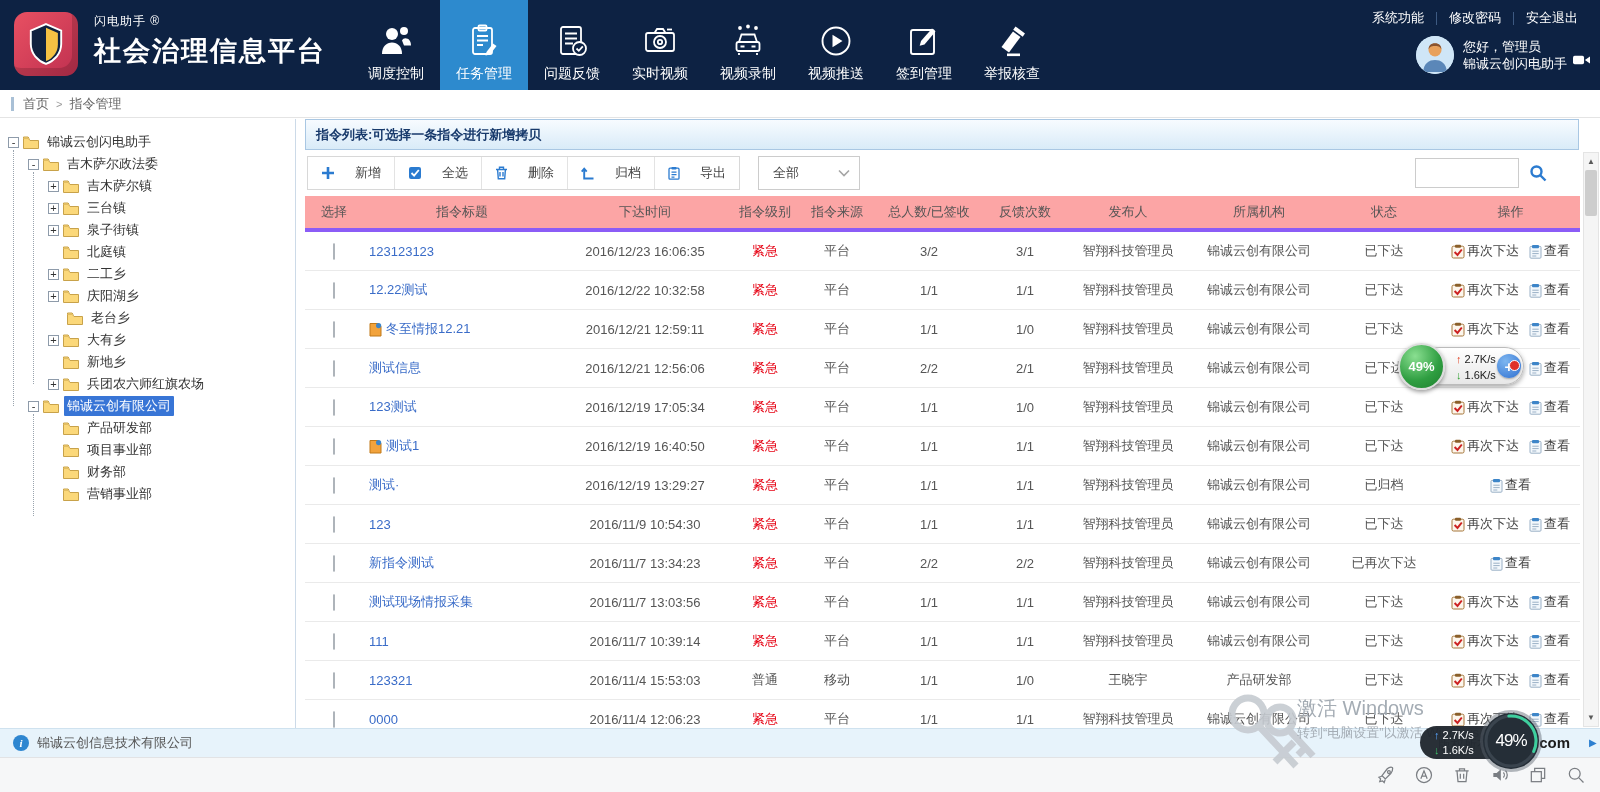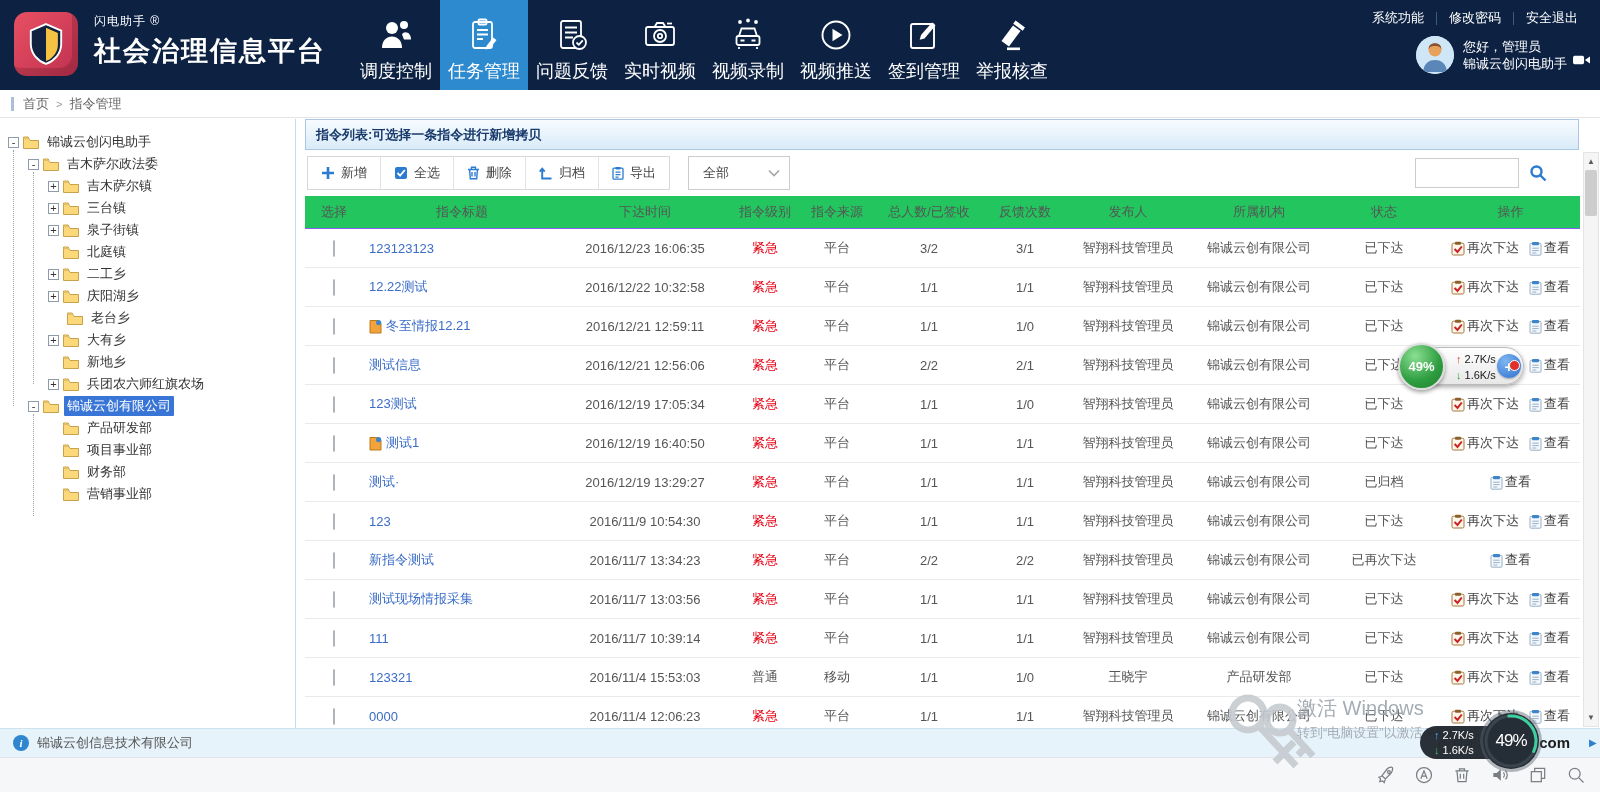--- a/index.html
+++ b/index.html
@@ -11,21 +11,21 @@
             background:linear-gradient(135deg,#e85062,#bf3050);display:flex;align-items:center;justify-content:center;
             box-shadow:inset -6px -8px 0 rgba(0,0,0,.15)}
   .brand{position:absolute;left:94px;top:13px;color:#fff}
   .brand-sm{font-size:12px;margin-bottom:3px;letter-spacing:1px}
   .brand-lg{font-size:27px;font-weight:bold;letter-spacing:2px}
   .nav{position:absolute;left:352px;top:0;height:90px;display:flex}
   .nav-item{width:88px;height:90px;display:flex;flex-direction:column;align-items:center;justify-content:flex-end;
             padding-bottom:7px;color:#fff;cursor:pointer;box-sizing:border-box}
   .nav-item.active{background:#2d8ace}
   .nav-ic{height:42px;display:flex;align-items:center;justify-content:center;margin-bottom:3px}
-  .nav-lb{font-size:18px;white-space:nowrap}
+  .nav-lb{font-size:14px;white-space:nowrap}
   .hdr-right{position:absolute;right:10px;top:9px;color:#fff}
   .top-links{display:flex;align-items:center;font-size:13px}
   .tl{padding:0 12px;cursor:pointer;white-space:nowrap}
   .tl-sep{width:1px;height:13px;background:#3d5a82}
   .user-row{display:flex;align-items:center;justify-content:flex-end;margin-top:9px}
   .avatar{width:38px;height:38px;border-radius:50%;overflow:hidden;margin-right:9px;flex:none;background:#cfe6f7}
   .greet{font-size:13px;line-height:17px;text-align:left}
   .cam-ic{margin:12px 0 0 6px}
   
   .crumb{position:absolute;left:0;top:90px;width:1600px;height:28px;background:#fff;border-bottom:1px solid #e4e4e4;
@@ -46,32 +46,32 @@
        display:flex;align-items:center;justify-content:center;font-size:11px;line-height:8px;color:#333;cursor:pointer}
   .exp-space{width:15px;flex:none}
   .folder{margin-right:5px;flex:none;display:flex}
   .tree-label{padding:1px 3px;cursor:pointer;border-radius:1px}
   .tree-item.selected .tree-label{background:#3875d6;color:#fff}
   .vline{position:absolute;width:0;border-left:1px dotted #9aa4ae}
   
   .main{position:absolute;left:305px;top:0;width:1274px;height:100%}
   .toolbar{height:46px;display:flex;align-items:center;padding:0 0 0 2px;box-sizing:border-box}
   .btn-group{display:flex;border:1px solid #d8d8d8;background:#fff;height:34px;box-sizing:border-box}
-  .tbtn{display:flex;align-items:center;gap:6px;padding:0 13px;font-size:13px;color:#444;
+  .tbtn{display:flex;align-items:center;gap:20px;padding:0 13px;font-size:13px;color:#444;
         border-right:1px solid #e3e3e3;cursor:pointer;white-space:nowrap}
   .tbtn:last-child{border-right:none}
   .dropdown{margin-left:18px;height:34px;border:1px solid #ccc;background:#fff;display:flex;align-items:center;
             font-size:13px;color:#444;cursor:pointer;box-sizing:border-box}
   .dd-val{padding:0 10px 0 14px;min-width:46px}
   .dd-arrow{width:30px;display:flex;align-items:center;justify-content:center}
   .spacer{flex:1}
   .search-input{width:104px;height:30px;border:1px solid #ccc;outline:none;padding:0 6px;font-size:13px;box-sizing:border-box}
   .search-btn{width:26px;height:30px;display:flex;align-items:center;justify-content:center;margin:0 28px 0 6px;cursor:pointer}
   table.grid{width:100%;border-collapse:collapse;table-layout:fixed;font-size:13px;color:#555}
-  .grid th{background:#22c55e;height:30px;font-weight:normal;color:#555;border-bottom:1px solid #8b5cf6;white-space:nowrap}
+  .grid th{background:#fca5a5;height:30px;font-weight:normal;color:#555;border-bottom:4px solid #8b5cf6;white-space:nowrap}
   .grid td{height:36px;border-bottom:1px solid #eaeaea;text-align:center;white-space:nowrap;overflow:hidden}
   .grid td.lt{text-align:left;padding-left:6px}
   .title-cell{display:flex;align-items:center;gap:4px}
   .link{color:#3a6cc8;cursor:pointer}
   .lvl-urgent{color:#e60012}
   .lvl-normal{color:#555}
   .checkbox{width:14px;height:14px;border:1px solid #aeb4ba;border-radius:3px;margin:0 auto;cursor:pointer;
             background:linear-gradient(#fcfcfc,#e9edf0)}
   .ops{display:flex;align-items:center;justify-content:center;gap:10px}
   .op{display:flex;align-items:center;gap:2px;color:#444;cursor:pointer}

